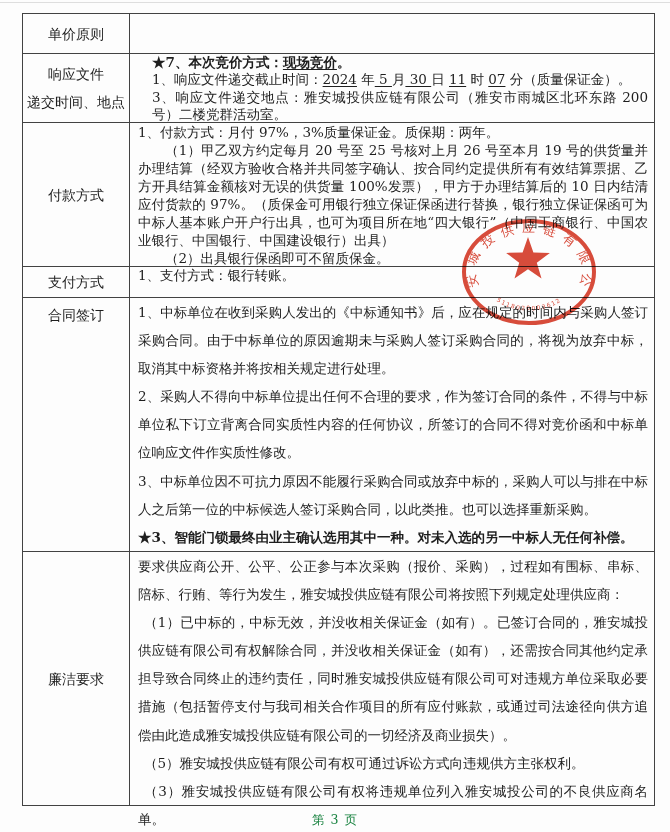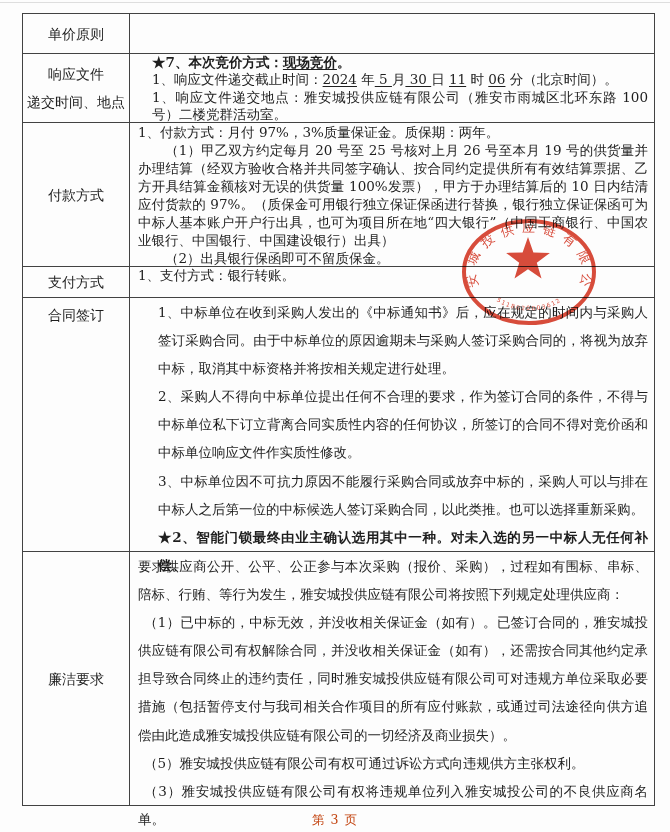--- a/index.html
+++ b/index.html
@@ -11,21 +11,21 @@
   .page{position:absolute;inset:0;background:#fdfdfd;}
   .scan-top{position:absolute;top:2px;left:0;width:100%;height:1px;background:#dedede;}
 
   .doc-table{
     position:absolute;left:22px;top:13px;width:633px;
     border:1px solid #424242;box-sizing:border-box;background:transparent;
   }
   .row{display:flex;box-sizing:border-box;}
   .row + .row{border-top:1px solid #424242;}
   .r1{height:39px;} .r2{height:69px;gap:14px;} .r3{height:144px;}
-  .r4{height:31px;} .r5{height:254px;gap:20px;} .r6{height:254px;}
+  .r4{height:31px;} .r5{height:254px;} .r6{height:254px;}
 
   .label{
     width:107px;flex:0 0 107px;border-right:1px solid #424242;box-sizing:border-box;
     display:flex;flex-direction:column;justify-content:center;align-items:center;
     font-size:14px;line-height:28px;text-align:center;
   }
   .label.top{justify-content:flex-start;padding-top:3px;}
   .content{
     flex:1;box-sizing:border-box;padding:0 6px 0 8px;
     font-size:13.5px;text-align:justify;
@@ -40,21 +40,21 @@
   .ind2{text-indent:2em;}
   .ind05{text-indent:6px;}
   .u{text-decoration:underline;text-underline-offset:2px;}
 
   .seal{
     position:absolute;left:443px;top:206px;width:172px;height:134px;
     mix-blend-mode:multiply;opacity:.92;pointer-events:none;
   }
   .footer{
     position:absolute;left:0;top:812px;width:100%;
-    text-align:center;font-size:12.5px;letter-spacing:1px;color:#c2410c;
+    text-align:center;font-size:12.5px;letter-spacing:1px;color:#15803d;
   }
 </style>
 </head>
 <body>
 
 <div class="page">
   <div class="scan-top"></div>
 
   <div class="doc-table">
 
@@ -65,22 +65,22 @@
       <div class="content c1"></div>
     </div>
 
     <div class="row r2">
       <div class="label">
         <div>响应文件</div>
         <div>递交时间、地点</div>
       </div>
       <div class="content c2">
         <p class="bold"><span>★7、本次竞价方式：</span><span class="u">现场竞价</span><span>。</span></p>
-        <p><span>1、响应文件递交截止时间：</span><span class="u">2024</span><span> 年</span><span class="u"> 5 </span><span>月</span><span class="u"> 30 </span><span>日 </span><span class="u">11</span><span> 时 </span><span class="u">06</span><span> 分（北京时间）。</span></p>
-        <p><span>1、响应文件递交地点：雅安城投供应链有限公司（雅安市雨城区北环东路 100 号）二楼党群活动室。</span></p>
+        <p><span>1、响应文件递交截止时间：</span><span class="u">2024</span><span> 年</span><span class="u"> 5 </span><span>月</span><span class="u"> 30 </span><span>日 </span><span class="u">11</span><span> 时 </span><span class="u">07</span><span> 分（质量保证金）。</span></p>
+        <p><span>3、响应文件递交地点：雅安城投供应链有限公司（雅安市雨城区北环东路 200 号）二楼党群活动室。</span></p>
       </div>
     </div>
 
     <div class="row r3">
       <div class="label">
         <div>付款方式</div>
       </div>
       <div class="content c3">
         <p>1、付款方式：月付 97%，3%质量保证金。质保期：两年。</p>
         <p class="ind2">（1）甲乙双方约定每月 20 号至 25 号核对上月 26 号至本月 19 号的供货量并办理结算（经双方验收合格并共同签字确认、按合同约定提供所有有效结算票据、乙方开具结算金额核对无误的供货量 100%发票），甲方于办理结算后的 10 日内结清应付货款的 97%。（质保金可用银行独立保证保函进行替换，银行独立保证保函可为中标人基本账户开户行出具，也可为项目所在地“四大银行”（中国工商银行、中国农业银行、中国银行、中国建设银行）出具）</p>
@@ -98,21 +98,21 @@
     </div>
 
     <div class="row r5">
       <div class="label top">
         <div>合同签订</div>
       </div>
       <div class="content c5">
         <p>1、中标单位在收到采购人发出的《中标通知书》后，应在规定的时间内与采购人签订采购合同。由于中标单位的原因逾期未与采购人签订采购合同的，将视为放弃中标，取消其中标资格并将按相关规定进行处理。</p>
         <p>2、采购人不得向中标单位提出任何不合理的要求，作为签订合同的条件，不得与中标单位私下订立背离合同实质性内容的任何协议，所签订的合同不得对竞价函和中标单位响应文件作实质性修改。</p>
         <p>3、中标单位因不可抗力原因不能履行采购合同或放弃中标的，采购人可以与排在中标人之后第一位的中标候选人签订采购合同，以此类推。也可以选择重新采购。</p>
-        <p class="bold">★2、智能门锁最终由业主确认选用其中一种。对未入选的另一中标人无任何补偿。</p>
+        <p class="bold">★3、智能门锁最终由业主确认选用其中一种。对未入选的另一中标人无任何补偿。</p>
       </div>
     </div>
 
     <div class="row r6">
       <div class="label">
         <div>廉洁要求</div>
       </div>
       <div class="content c6">
         <p>要求供应商公开、公平、公正参与本次采购（报价、采购），过程如有围标、串标、陪标、行贿、等行为发生，雅安城投供应链有限公司将按照下列规定处理供应商：</p>
         <p class="ind05">（1）已中标的，中标无效，并没收相关保证金（如有）。已签订合同的，雅安城投供应链有限公司有权解除合同，并没收相关保证金（如有），还需按合同其他约定承担导致合同终止的违约责任，同时雅安城投供应链有限公司可对违规方单位采取必要措施（包括暂停支付与我司相关合作项目的所有应付账款，或通过司法途径向供方追偿由此造成雅安城投供应链有限公司的一切经济及商业损失）。</p>

